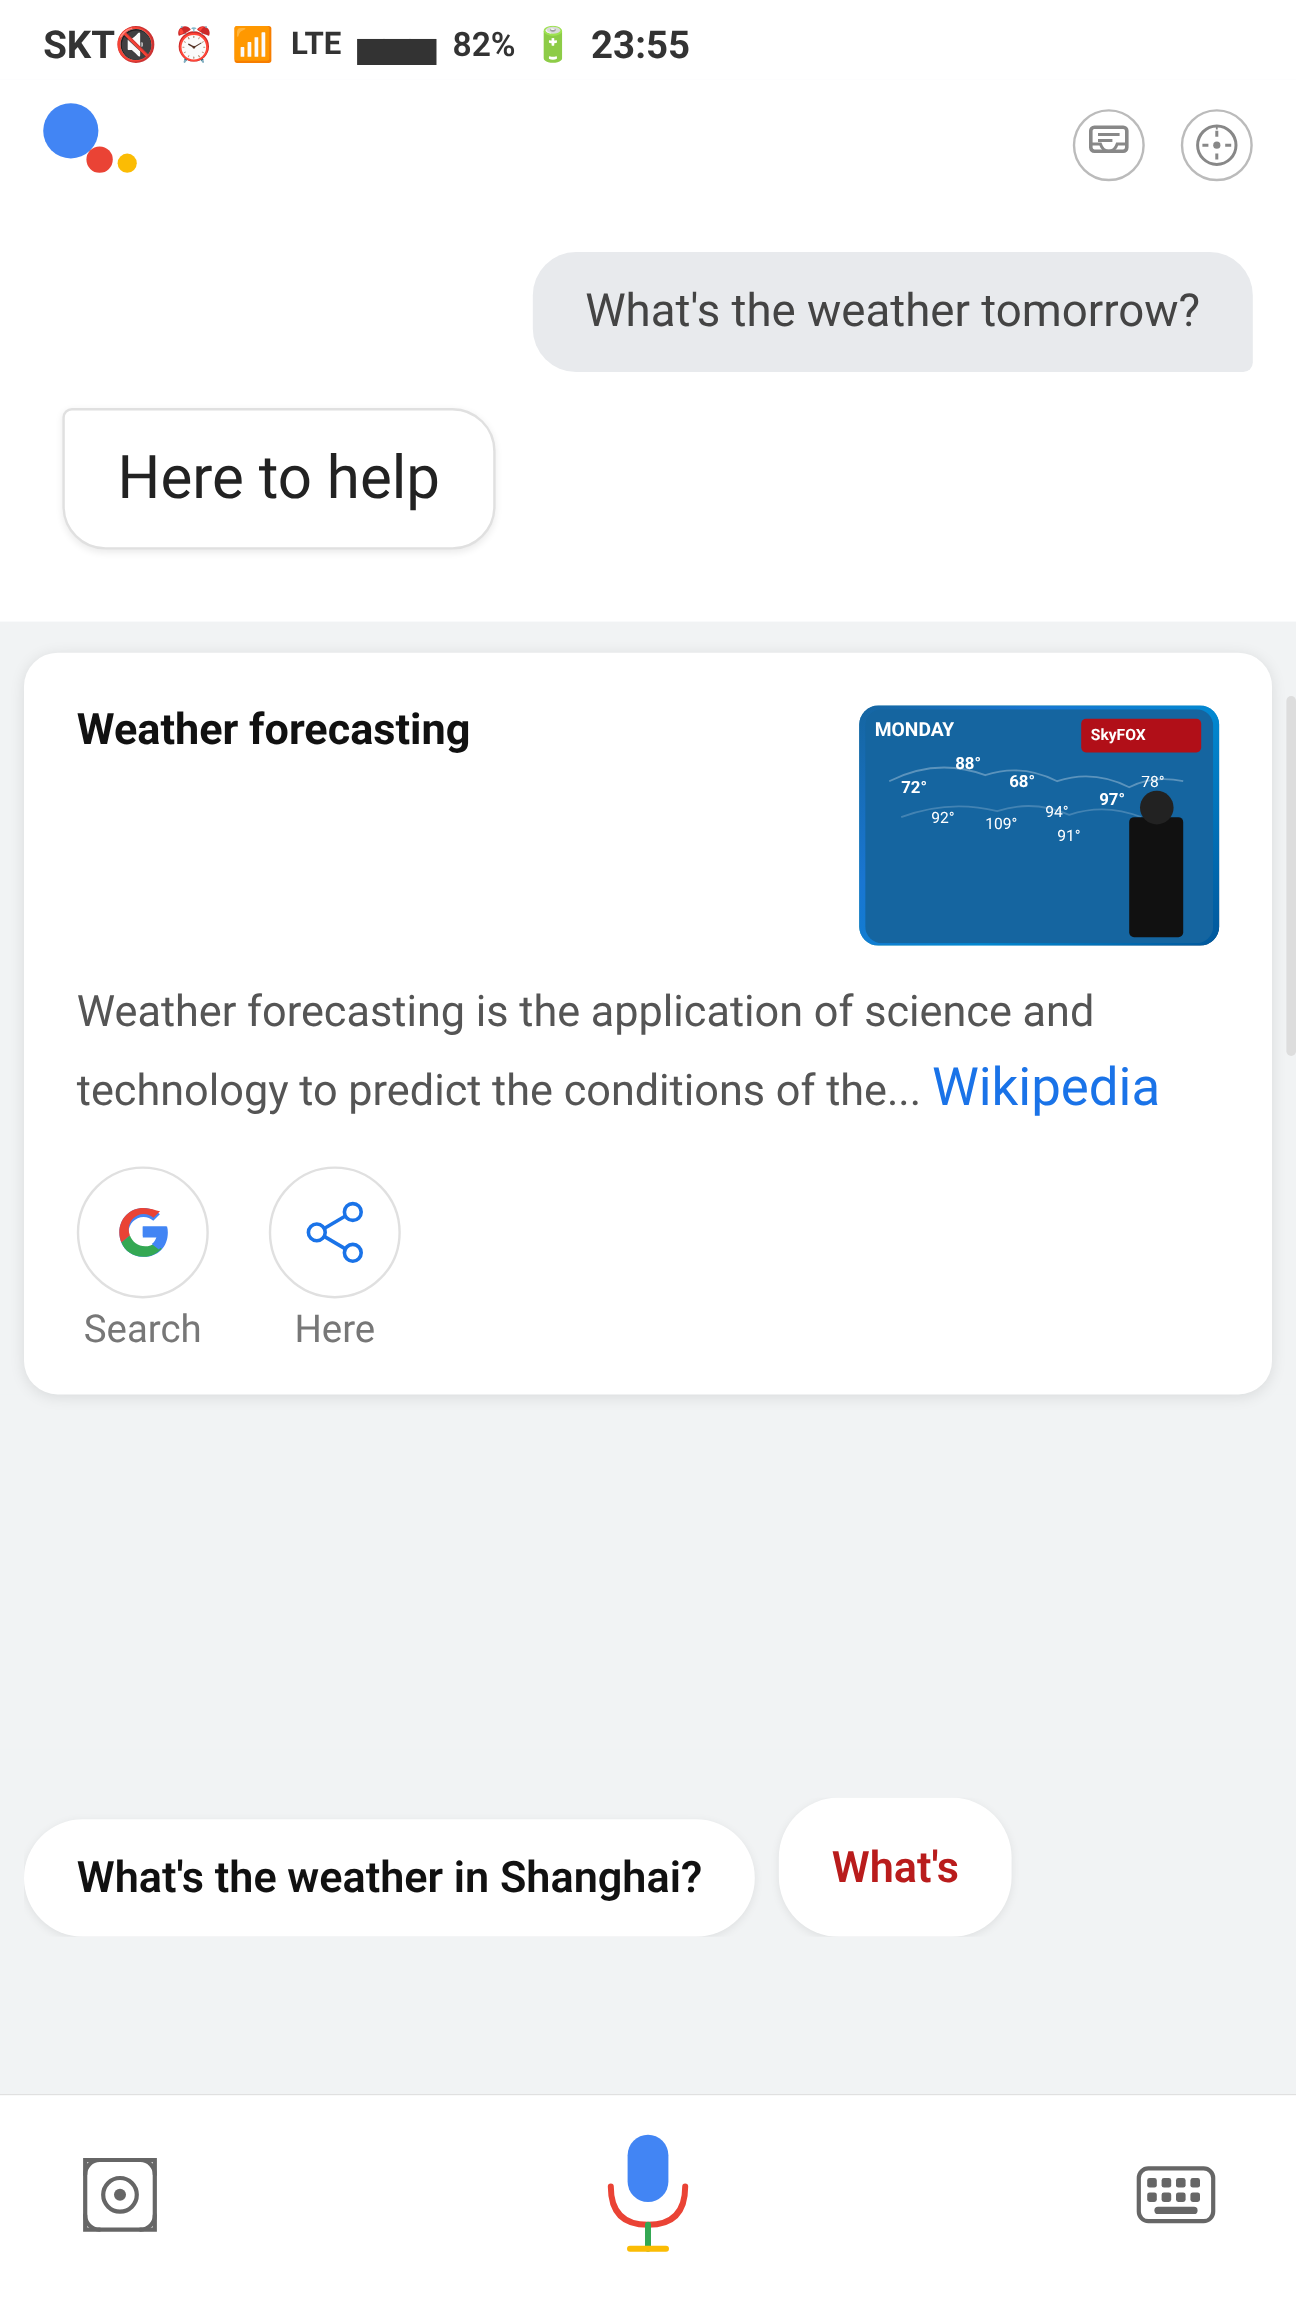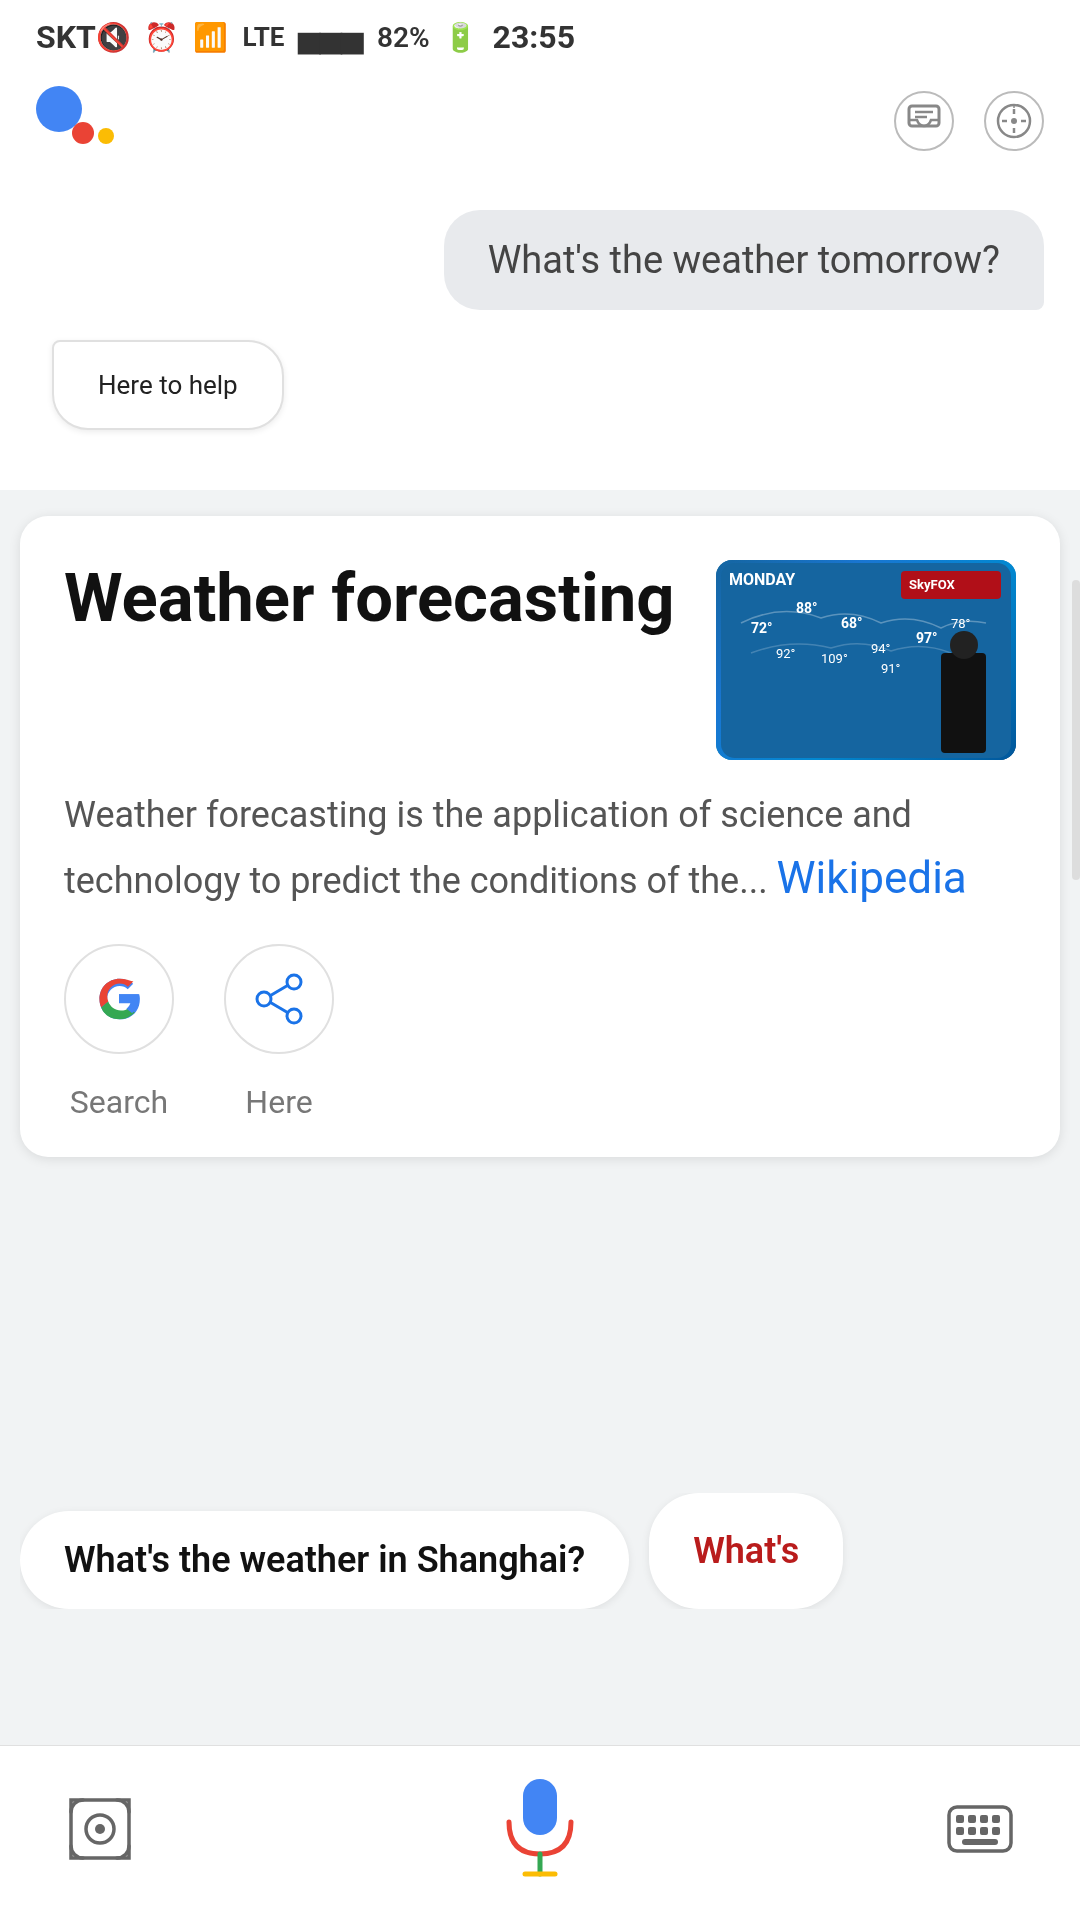--- a/index.html
+++ b/index.html
@@ -118,21 +118,21 @@
       display: flex;
       justify-content: flex-start;
       margin-bottom: 30px;
       position: relative;
     }
     .assistant-bubble-inner {
       background: #fff;
       border: 2px solid #e0e0e0;
       border-radius: 8px 36px 36px 36px;
       padding: 28px 44px;
-      font-size: 26px;
+      font-size: 50px;
       color: #222;
       max-width: 500px;
       box-shadow: 0 2px 6px rgba(0,0,0,0.08);
     }
 
     
     .card-area {
       background: #f1f3f4;
       padding: 10px 0 0 0;
     }
@@ -143,21 +143,21 @@
       padding: 44px 44px 36px 44px;
       box-shadow: 0 2px 12px rgba(0,0,0,0.10);
     }
     .card-top {
       display: flex;
       justify-content: space-between;
       align-items: flex-start;
       margin-bottom: 28px;
     }
     .card-title {
-      font-size: 67px;
+      font-size: 36px;
       font-weight: bold;
       color: #111;
       flex: 1;
       line-height: 1.15;
       padding-right: 20px;
     }
     .card-image {
       width: 300px;
       height: 200px;
       border-radius: 16px;
@@ -194,21 +194,21 @@
     }
     .card-actions {
       display: flex;
       gap: 50px;
       margin-top: 20px;
     }
     .card-action-btn {
       display: flex;
       flex-direction: column;
       align-items: center;
-      gap: 29px;
+      gap: 6px;
       cursor: pointer;
       text-align: right;
     }
     .action-circle {
       width: 110px;
       height: 110px;
       border-radius: 50%;
       border: 2px solid #e0e0e0;
       display: flex;
       align-items: center;

